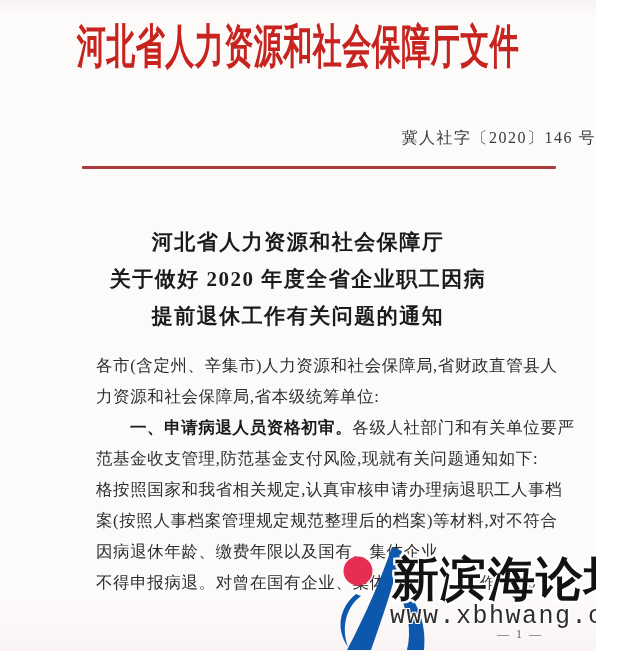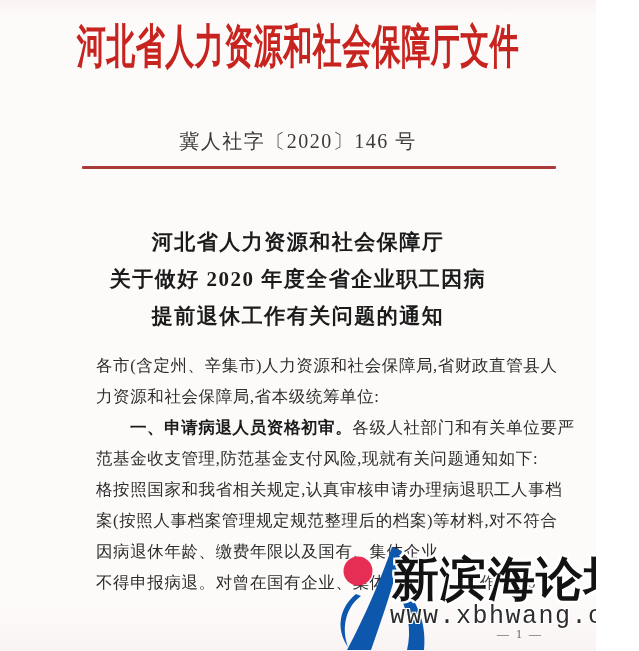--- a/index.html
+++ b/index.html
@@ -22,22 +22,22 @@
     letter-spacing:0.5px;
     color:var(--header-red,#c7241f);
     transform:scaleY(1.6);
     transform-origin:50% 50%;
     white-space:nowrap;
   }
 
   
   .doc-number {
     position:absolute; top:128px; left:0; right:0;
-    text-align:center;
-    font-size:20px; letter-spacing:1.5px;
+    text-align:right;
+    font-size:16px; letter-spacing:1.5px;
     color:#3a3a3a;
   }
 
   
   .red-line {
     position:absolute; top:166px; left:82px;
     width:474px; height:3px;
     background:var(--divider-red,#aa3b3b);
     border-radius:1px;
   }

